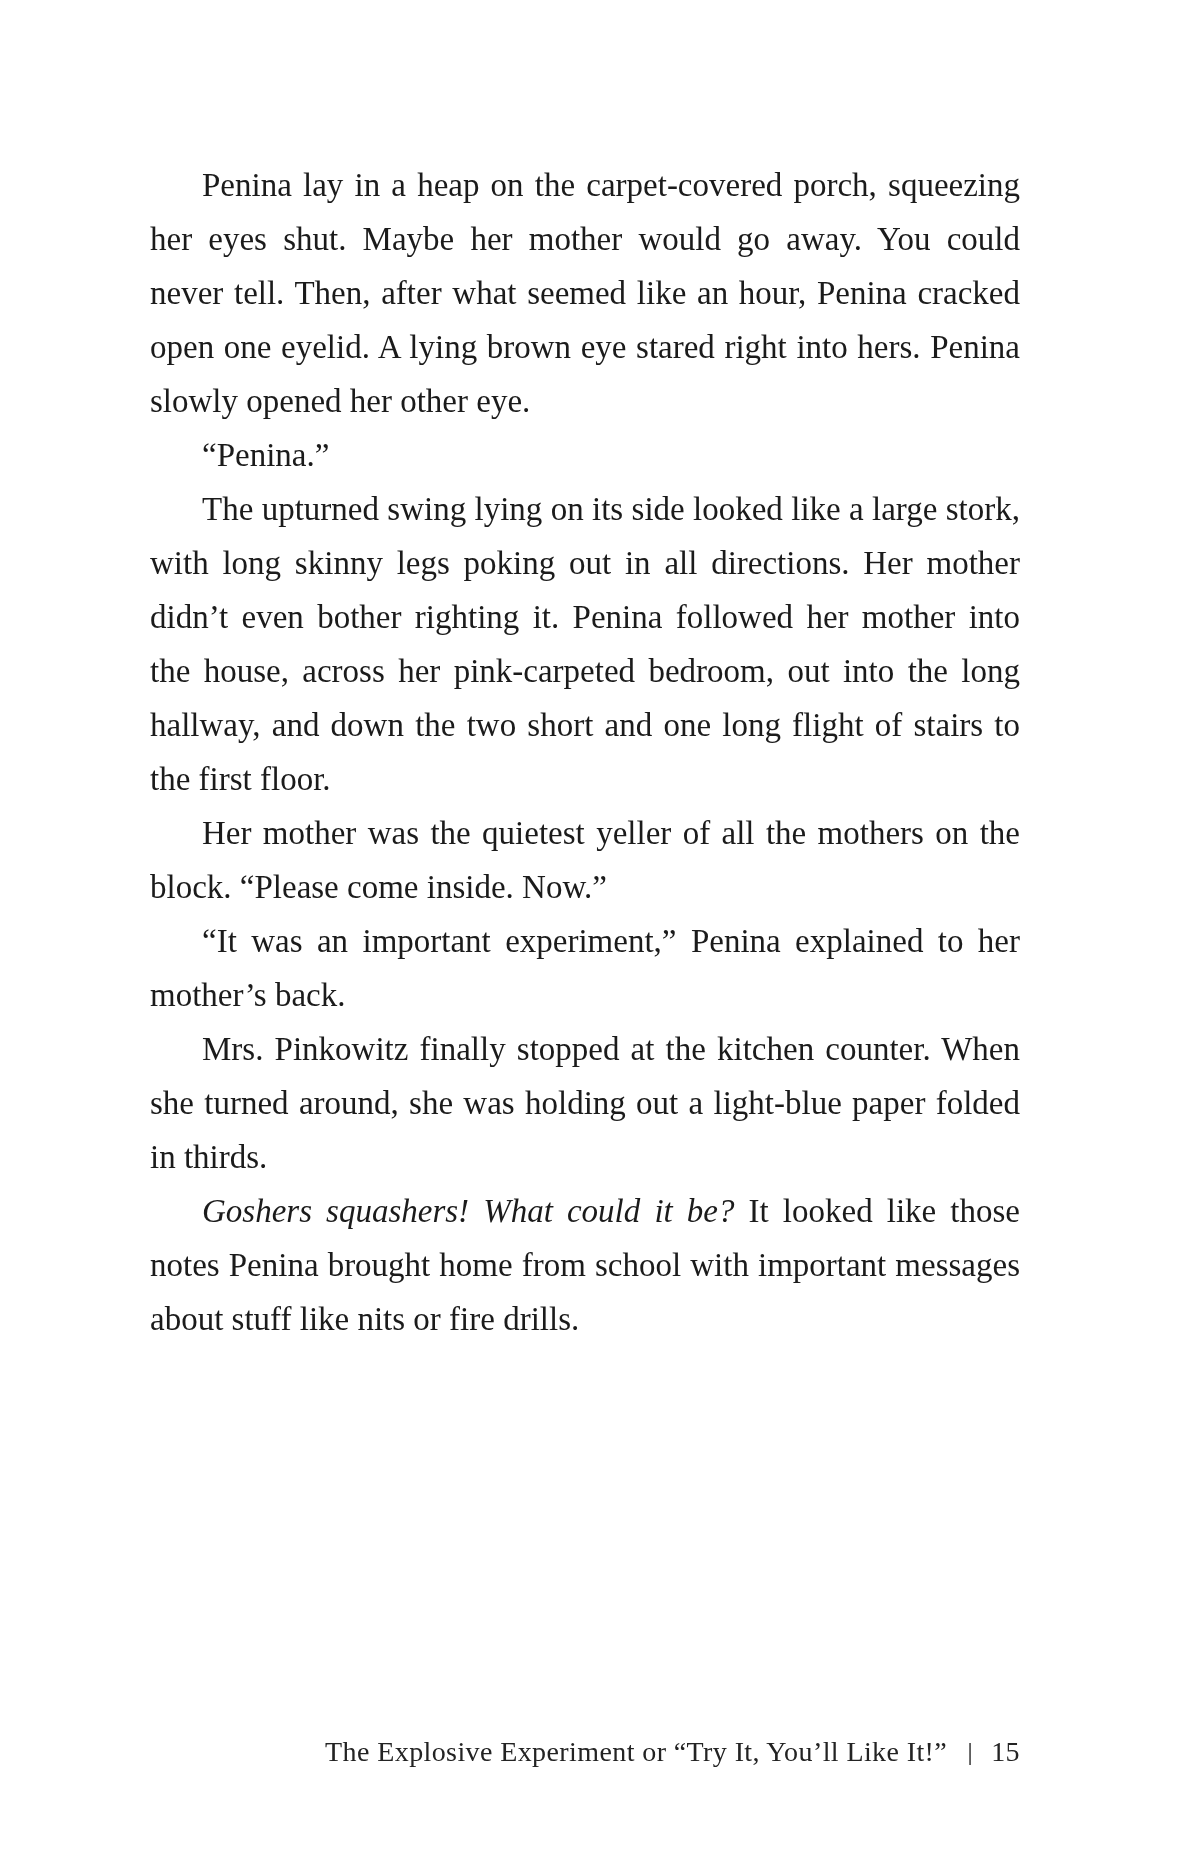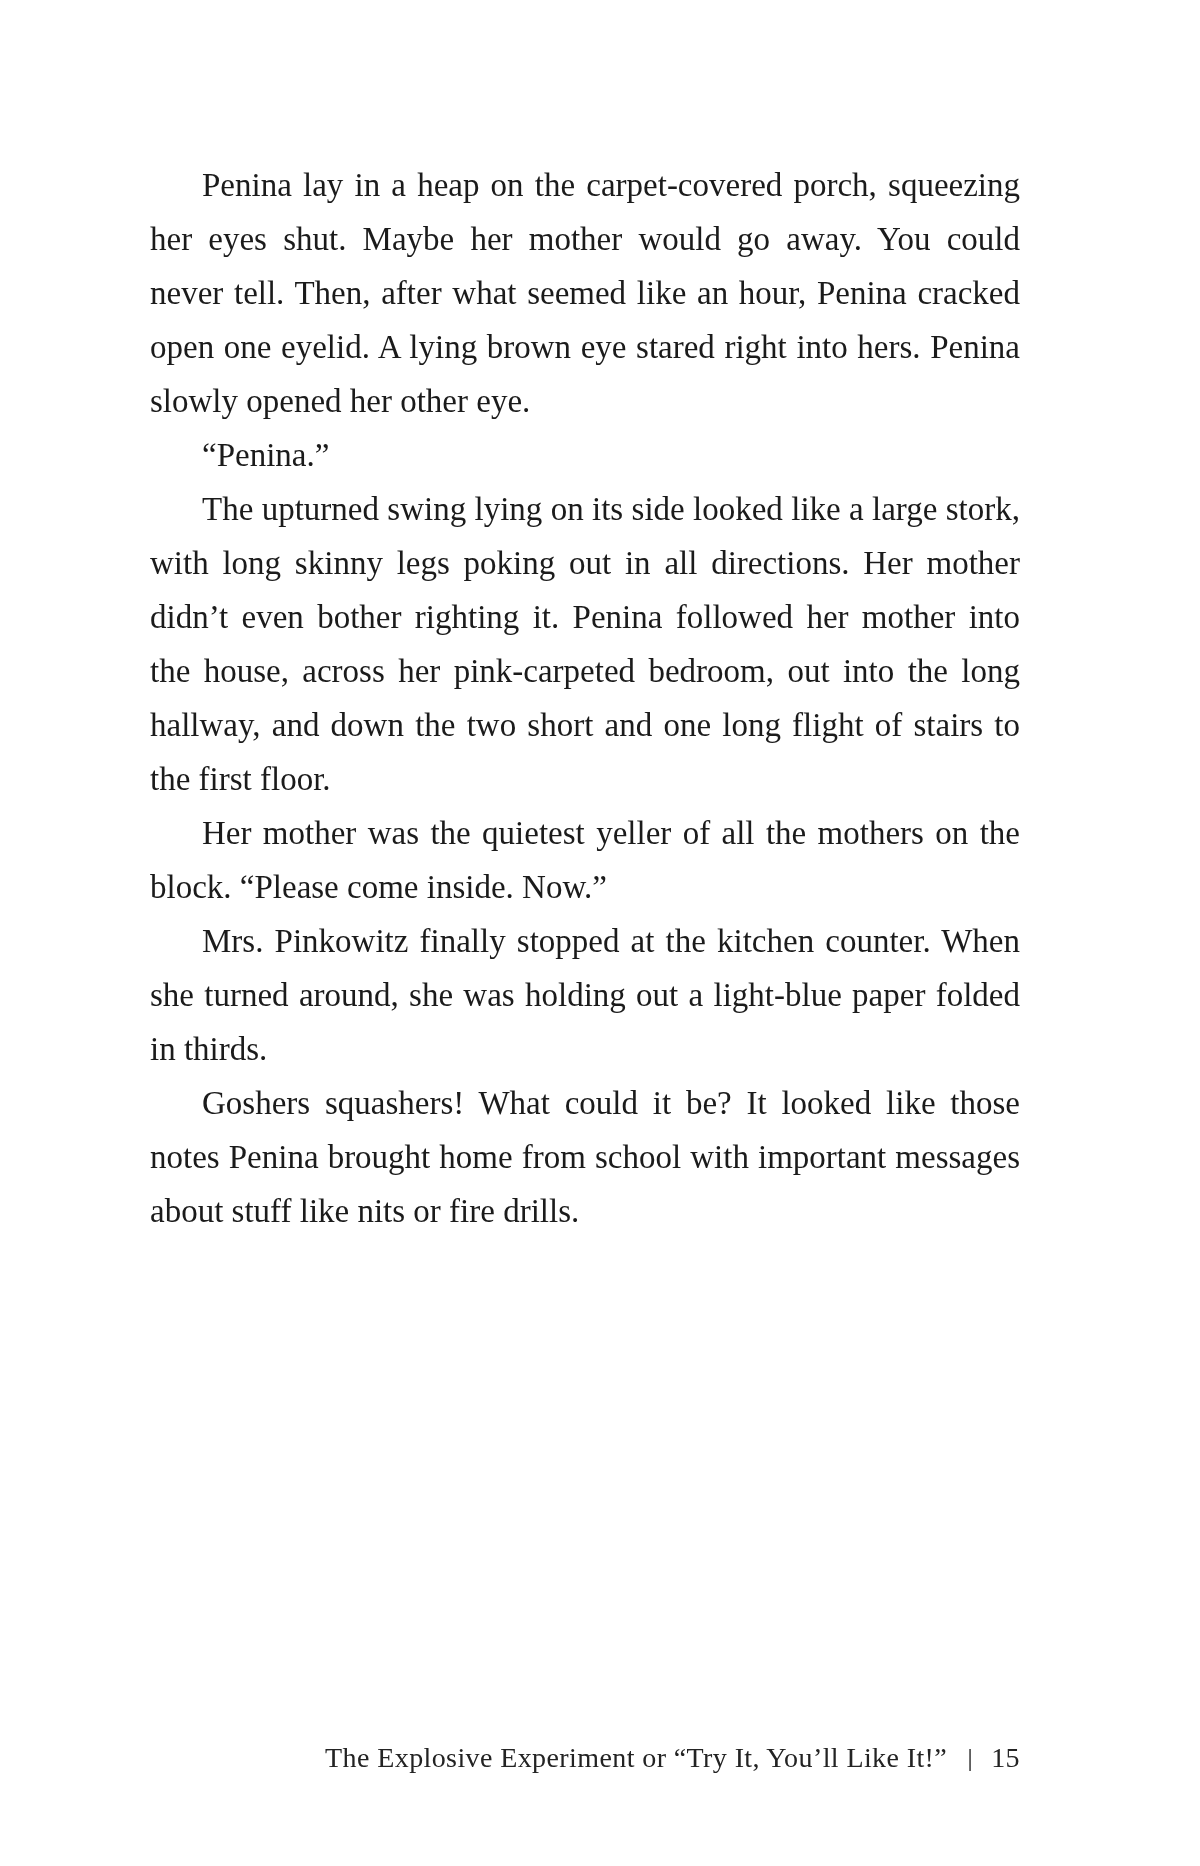--- a/index.html
+++ b/index.html
@@ -31,29 +31,30 @@
   }
   .text-block p {
     margin: 0;
     padding: 0;
     text-indent: 52px;
   }
   .text-block p.no-indent {
     text-indent: 0;
   }
   .italic {
+    font-style: italic;
     margin-top: 23px;
   }
   .page-footer {
     position: absolute;
     right: 180px;
     top: 1736px;
     font-family: "Liberation Serif", serif;
     font-size: 28px;
-    line-height: 44px;
+    line-height: 32px;
     color: #232323;
     letter-spacing: 0.4px;
     white-space: nowrap;
     text-align: right;
   }
   .footer-sep {
     display: inline-block;
     margin: 0 18px 0 20px;
     transform: scaleY(0.9);
     color: #2a2a2a;
@@ -62,20 +63,21 @@
 </head>
 <body>
 
 <div class="book-page">
 
   <div class="text-block">
     <p>Penina lay in a heap on the carpet-covered porch, squeezing her eyes shut. Maybe her mother would go away. You could never tell. Then, after what seemed like an hour, Penina cracked open one eyelid. A lying brown eye stared right into hers. Penina slowly opened her other eye.</p>
     <p>“Penina.”</p>
     <p>The upturned swing lying on its side looked like a large stork, with long skinny legs poking out in all directions. Her mother didn’t even bother righting it. Penina followed her mother into the house, across her pink-carpeted bedroom, out into the long hallway, and down the two short and one long flight of stairs to the first floor.</p>
     <p>Her mother was the quietest yeller of all the mothers on the block. “Please come inside. Now.”</p>
+    <p>“It was an important experiment,” Penina explained to her mother’s back.</p>
     <p>Mrs. Pinkowitz finally stopped at the kitchen counter. When she turned around, she was holding out a light-blue paper folded in thirds.</p>
     <p><span class="italic">Goshers squashers! What could it be?</span><span> It looked like those notes Penina brought home from school with important messages about stuff like nits or fire drills.</span></p>
   </div>
 
   <div class="page-footer">
     <span>The Explosive Experiment or “Try It, You’ll Like It!”</span><span class="footer-sep">|</span><span>15</span>
   </div>
 
 </div>
 

